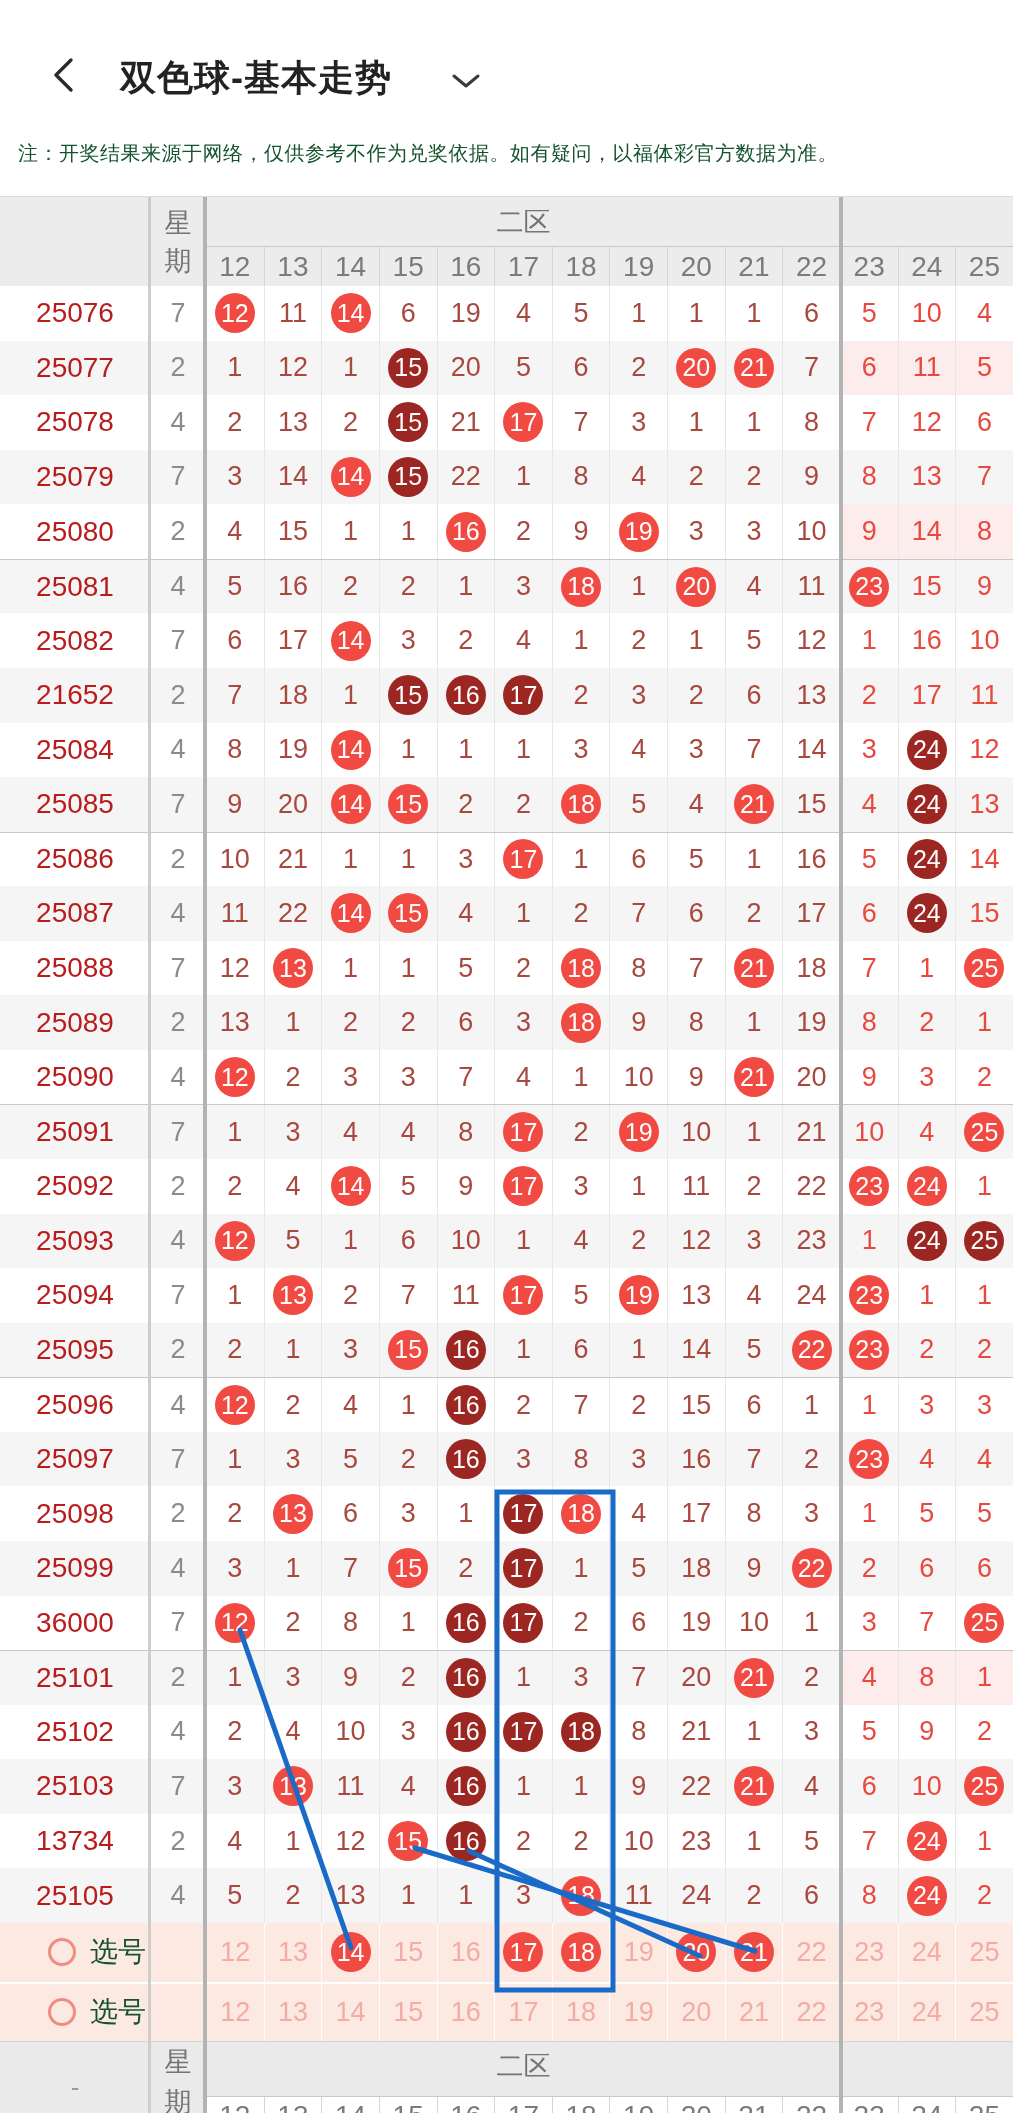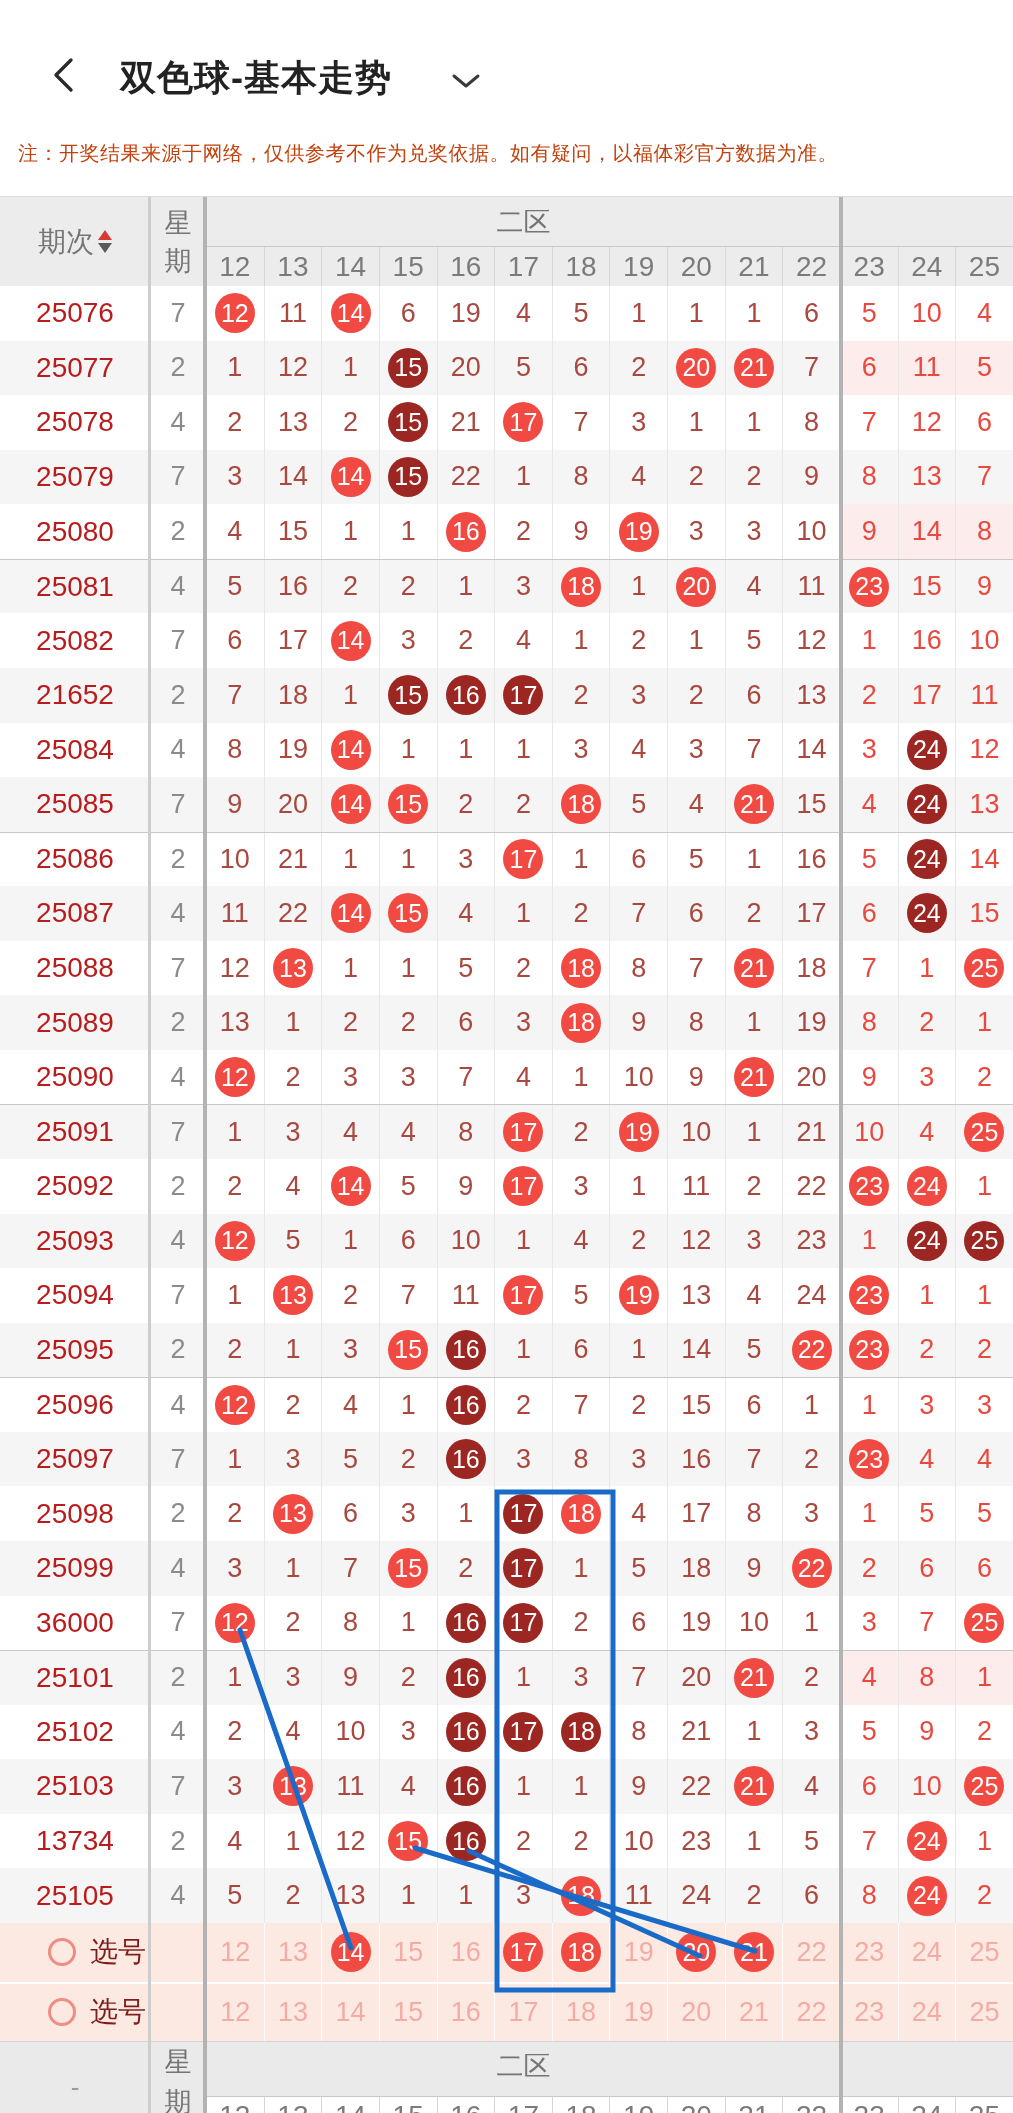--- a/index.html
+++ b/index.html
@@ -3,21 +3,21 @@
 <meta charset="utf-8">
 <style>
   html,body{margin:0;padding:0;background:#fff;}
   #app{position:relative;width:1013px;height:2113px;background:#fff;overflow:hidden;
        font-family:"Liberation Sans","DejaVu Sans",sans-serif;}
   
   #topbar{position:absolute;left:0;top:12px;width:1013px;height:110px;background:#fff;}
   #back-btn{position:absolute;left:48px;top:44px;width:32px;height:38px;cursor:pointer;}
   #page-title{position:absolute;left:120px;top:42px;font-size:36px;font-weight:bold;color:#222;letter-spacing:1px;}
   #title-dd{position:absolute;left:450px;top:60px;width:32px;height:18px;cursor:pointer;}
-  #notice{position:absolute;left:18px;top:140px;font-size:20px;color:#c2410c;letter-spacing:0.5px;font-family:Liberation Mono, monospace;}
+  #notice{position:absolute;left:18px;top:140px;font-size:20px;color:#14532d;letter-spacing:0.5px;font-family:Liberation Mono, monospace;}
   
   #table{position:absolute;left:0;top:196px;width:1013px;height:1917px;border-top:1px solid #dcdcdc;}
   #hdr{position:absolute;left:0;top:0;width:1013px;height:89px;background:#ececec;}
   .hlabel{color:#757575;}
   #period-hcell{position:absolute;left:0;top:0;width:150px;height:89px;display:flex;align-items:center;justify-content:center;font-size:28px;}
   #sort-ctl{display:inline-flex;flex-direction:column;margin-left:4px;cursor:pointer;}
   .tri-up{width:0;height:0;border-left:7px solid transparent;border-right:7px solid transparent;border-bottom:10px solid #d93a2f;margin-bottom:3px;}
   .tri-dn{width:0;height:0;border-left:7px solid transparent;border-right:7px solid transparent;border-top:10px solid #5a5a5a;}
   #week-hcell{position:absolute;left:150px;top:0;width:56px;height:89px;display:flex;flex-direction:column;align-items:center;justify-content:center;font-size:27px;line-height:38px;}
   #zone2-hcell{position:absolute;left:206px;top:0;width:635px;height:49px;display:flex;align-items:center;justify-content:center;font-size:27px;}
@@ -38,21 +38,21 @@
   .num.pink{background:#fdecec;}
   .tL{color:#a8483f;}
   .tR{color:#e8493f;}
   .ball{width:40px;height:40px;border-radius:50%;background:#f14a42;color:#fff;display:flex;align-items:center;justify-content:center;font-size:25px;}
   .ball.dark{background:#9c2722;}
   
   .selrow{display:flex;height:59px;background:#fceae2;box-sizing:border-box;}
   .selrow.second{border-top:2px solid #fff;}
   .sel-label-cell{flex:0 0 206px;display:flex;align-items:center;box-sizing:border-box;padding-left:48px;cursor:pointer;}
   .radio{width:28px;height:28px;border-radius:50%;border:3px solid #ef8d84;box-sizing:border-box;margin-right:14px;}
-  .sel-label{font-size:28px;color:#7f1d1d;}
+  .sel-label{font-size:28px;color:#14532d;}
   .selnum{flex:0 0 57.64px;display:flex;align-items:center;justify-content:center;font-size:27px;border-left:1px solid rgba(255,255,255,0.85);box-sizing:border-box;cursor:pointer;}
   .tFade{color:#f4aba4;}
   
   #bhdr{position:relative;width:1013px;height:73px;background:#eaeaea;border-top:1px solid #d4d4d4;box-sizing:border-box;}
   #b-dash{position:absolute;left:0;top:30px;width:150px;text-align:center;font-size:26px;color:#9a9a9a;}
   #b-week{position:absolute;left:150px;top:0;width:56px;text-align:center;font-size:27px;color:#757575;line-height:40px;}
   #b-zone2{position:absolute;left:206px;top:6px;width:635px;text-align:center;font-size:27px;color:#757575;}
   #cols-bottom{position:absolute;left:206px;top:54px;width:807px;height:40px;display:flex;border-top:1px solid #c9c9c9;background:#fff;box-sizing:border-box;}
   
   .vsep{position:absolute;top:0;height:1917px;z-index:5;}
@@ -78,27 +78,20 @@
       <svg width="32" height="18" viewBox="0 0 32 18">
           <polyline points="4,4 16,14 28,4" fill="none" stroke="#3a3a3a" stroke-width="3" stroke-linecap="round" stroke-linejoin="round"></polyline>
         </svg>
     </div>
   </div>
 
   <div id="notice">注：开奖结果来源于网络，仅供参考不作为兑奖依据。如有疑问，以福体彩官方数据为准。</div>
 
   <div id="table">
     <div id="hdr">
-      <div id="period-hcell" class="hlabel">
-        <span>期次</span>
-        <span id="sort-ctl">
-          <span class="tri-up"></span>
-          <span class="tri-dn"></span>
-        </span>
-      </div>
       <div id="week-hcell" class="hlabel">
         <span>星</span>
         <span>期</span>
       </div>
       <div id="zone2-hcell" class="hlabel">二区</div>
       <div id="zone3-hcell"></div>
       <div id="cols-top">
           <div class="hcell">12</div>
           <div class="hcell">13</div>
           <div class="hcell">14</div>

